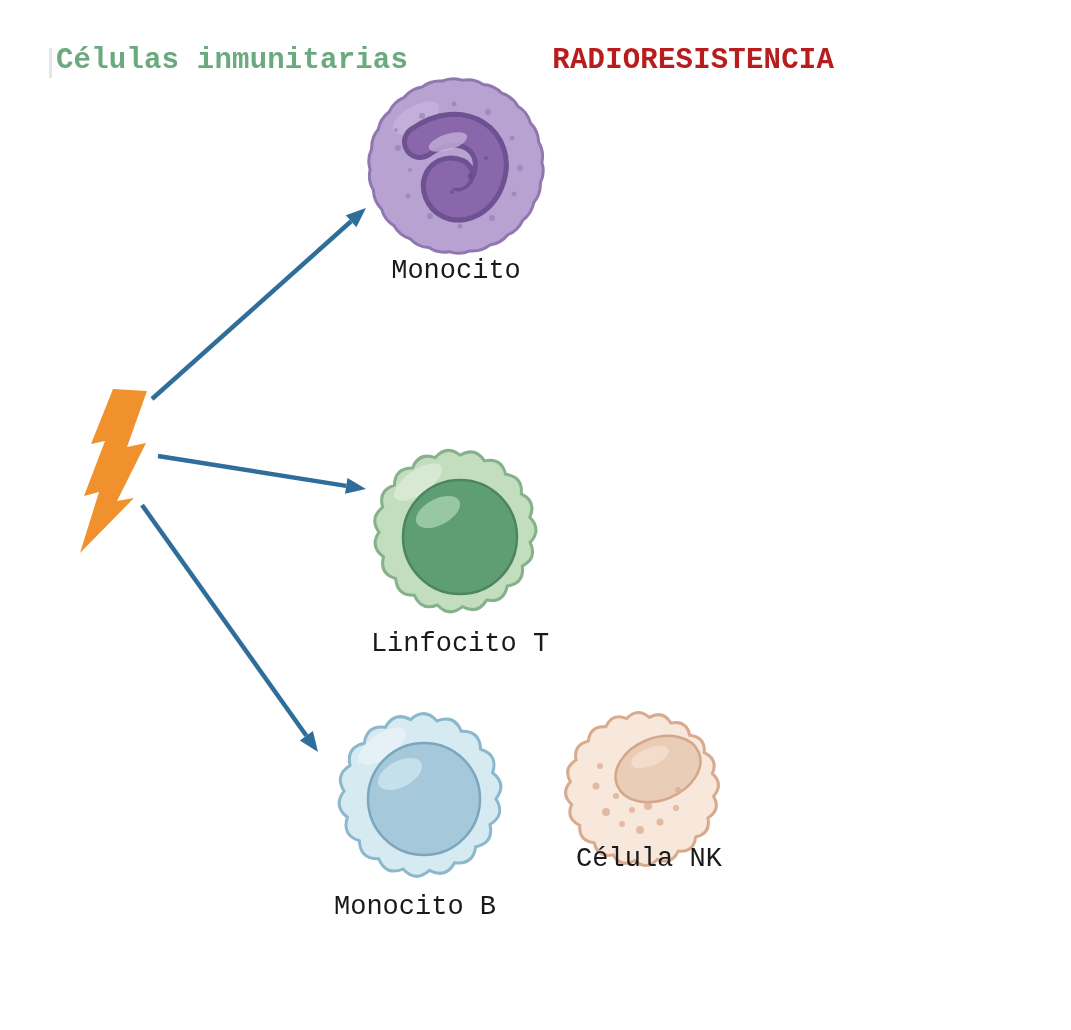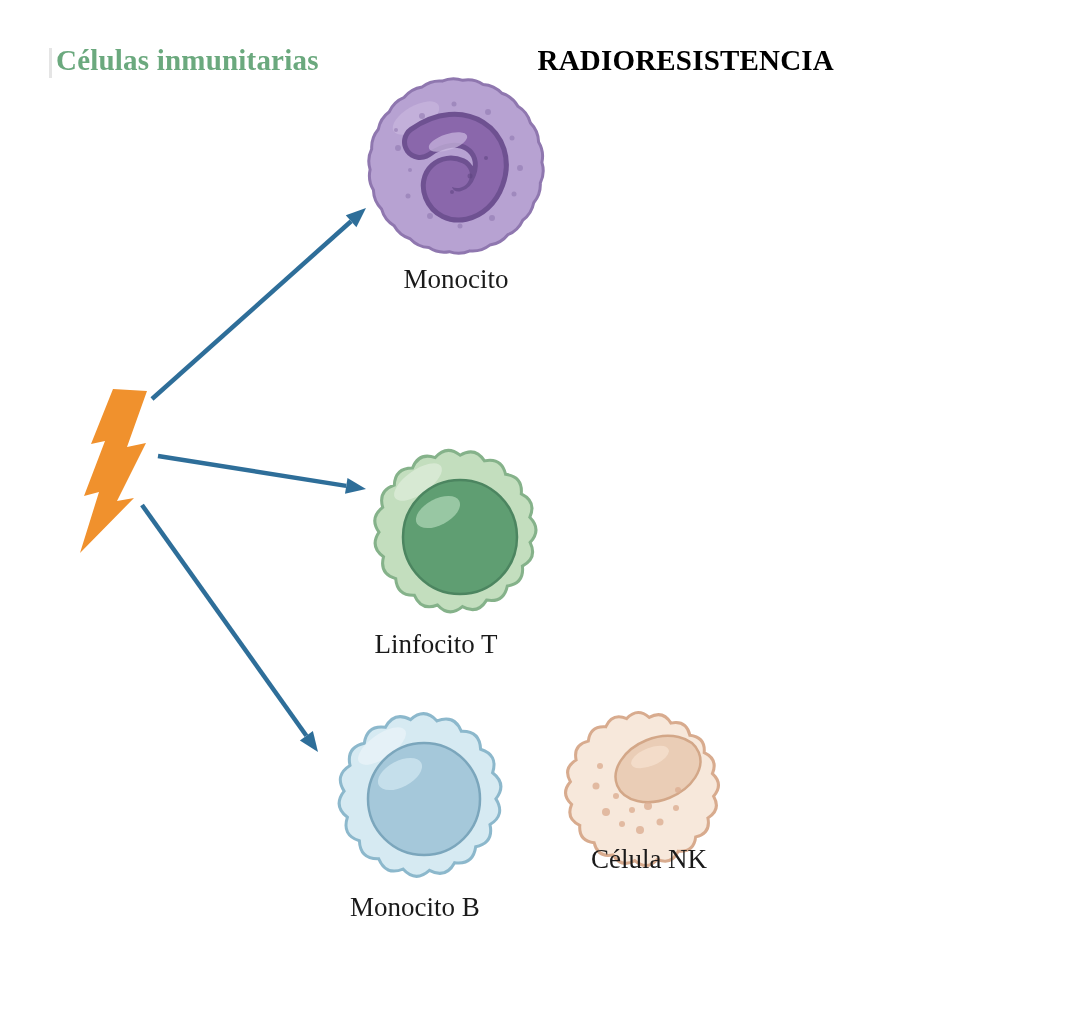--- a/index.html
+++ b/index.html
@@ -1,46 +1,46 @@
 <!DOCTYPE html>
 <html><head>
 <meta charset="utf-8">
 <style>
   html,body{margin:0;padding:0;background:#ffffff;}
   .canvas{
     position:relative;width:896px;height:1030px;background:#ffffff;
-    font-family:Liberation Serif, serif;overflow:hidden;
+    font-family:Liberation Mono, monospace;overflow:hidden;
   }
   .title{position:absolute;font-weight:bold;font-size:29px;letter-spacing:0.2px;white-space:nowrap;}
   .title-left{left:56px;top:44px;}
   .title-right{right:62px;top:44px;}
   .cell-label{
     position:absolute;font-size:27px;color:#1a1a1a;white-space:nowrap;
     transform:translateX(-50%);
   }
-  .lbl-monocito{left:456px;top:264px;}
-  .lbl-linfocito-t{left:436px;top:629px;}
+  .lbl-monocito{left:456px;top:256px;}
+  .lbl-linfocito-t{left:460px;top:629px;}
   .lbl-linfocito-b{left:415px;top:892px;}
   .lbl-celula-nk{left:649px;top:844px;}
   .stray{position:absolute;background:#cfcfcf;opacity:.55;}
   .stray-left{left:49px;top:48px;width:3px;height:30px;}
   .stray-right{left:1007px;top:74px;width:9px;height:11px;}
   svg#scene{position:absolute;left:0;top:0;}
 </style>
 </head>
 <body>
 
 <div class="canvas">
 
   <div class="stray stray-left"></div>
   <div class="stray stray-right"></div>
 
   <div class="title title-left" style="color: rgb(107, 169, 126);">Células inmunitarias</div>
 
-  <div class="title title-right" style="color: #000000;">RADIORESISTENCIA</div>
+  <div class="title title-right" style="color: #b91c1c;">RADIORESISTENCIA</div>
 
   <svg id="scene" width="1071" height="1030" viewBox="0 0 1071 1030">
       <polygon points="113,389 147,391 127,447 146,443 117,501 134,498 80,553 99,492 84,496 105,441 91,444" fill="#F0912D"></polygon>
       <g>
         <line x1="152" y1="399" x2="351.1" y2="221.3" stroke="#2E6E99" stroke-width="4.5"></line>
         <polygon points="366,208 356.4,227.3 345.8,215.3" fill="#2E6E99"></polygon>
       </g>
       <g>
         <line x1="158" y1="456" x2="346.2" y2="485.9" stroke="#2E6E99" stroke-width="4.5"></line>
         <polygon points="366,489 345.0,493.8 347.5,478.0" fill="#2E6E99"></polygon>

